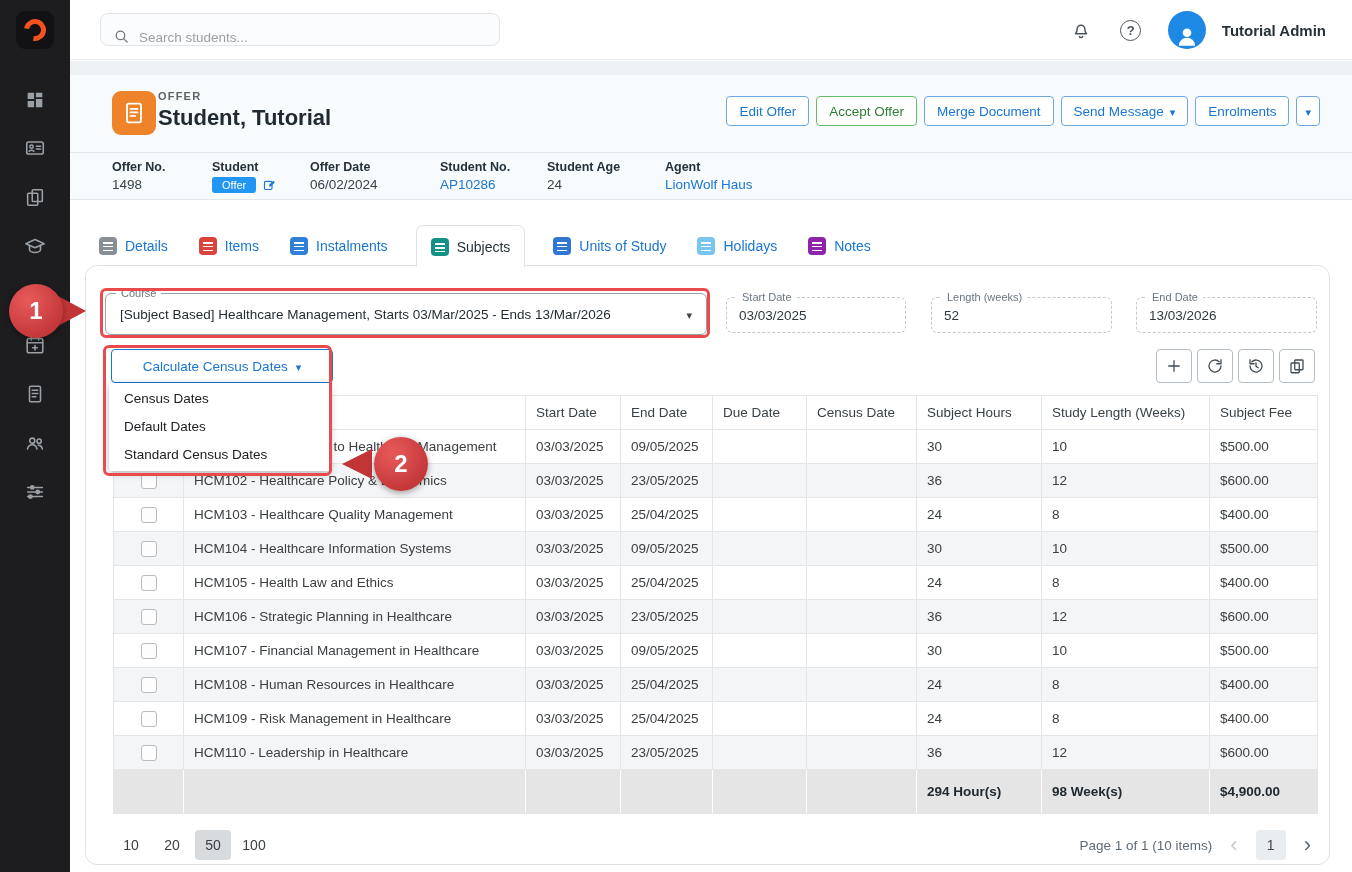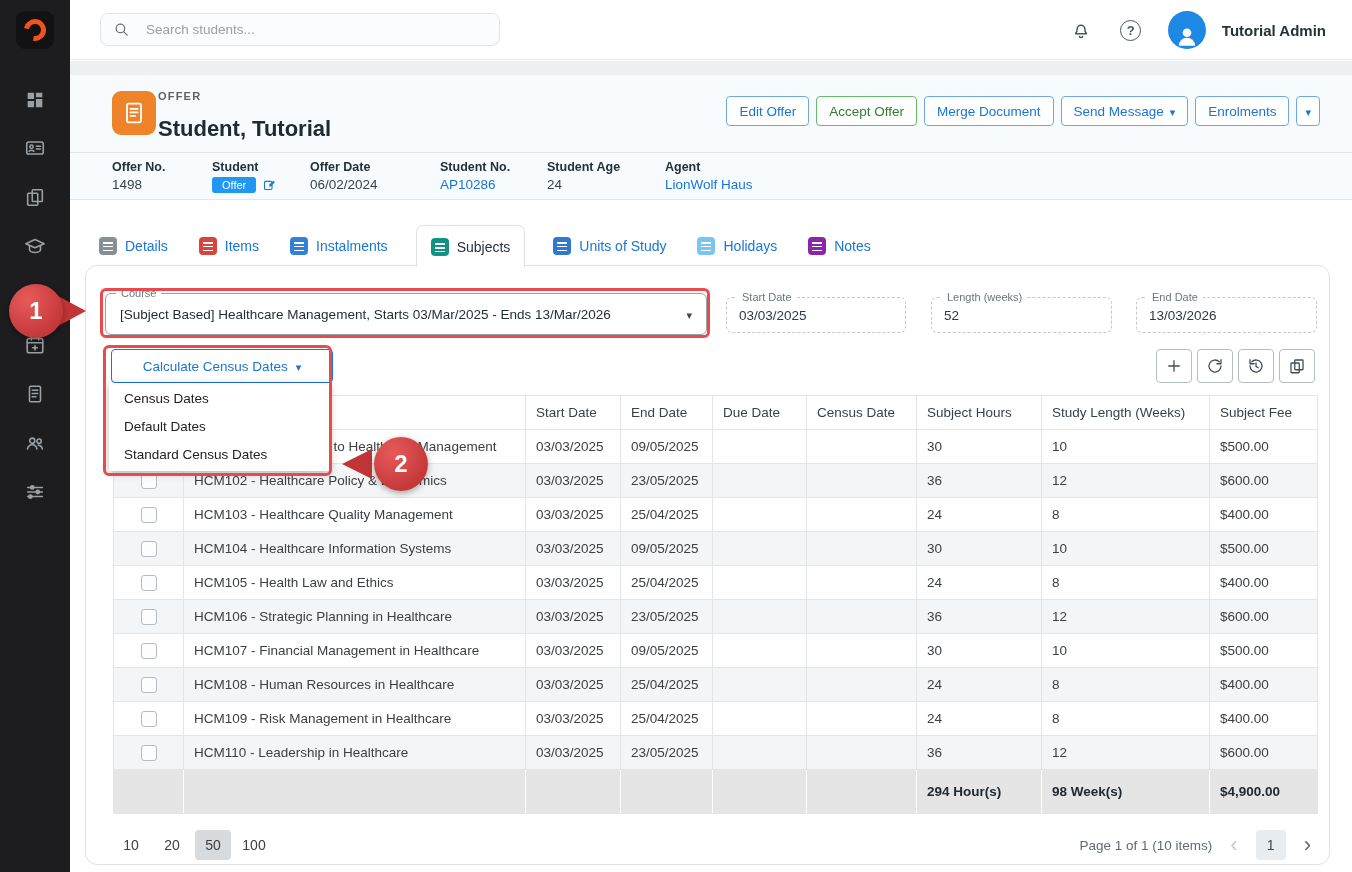--- a/index.html
+++ b/index.html
@@ -8,40 +8,40 @@
 
   
   .sidebar{position:absolute;left:0;top:0;width:70px;height:872px;background:#1d1d1f;z-index:5}
   .logo{position:absolute;left:16px;top:11px;width:38px;height:38px;border-radius:9px;background:#121214;display:flex;align-items:center;justify-content:center}
   .logo-swirl{width:22px;height:22px;border-radius:50%;border:5px solid #f4511e;border-left-color:transparent;transform:rotate(-35deg)}
   .snav{position:absolute;left:0;width:70px;height:38px;display:flex;align-items:center;justify-content:center;cursor:pointer}
   .snav svg{width:22px;height:22px;stroke:#9aa0a6;fill:none;stroke-width:1.7;stroke-linecap:round;stroke-linejoin:round}
 
   
   .topbar{position:absolute;left:70px;top:0;width:1282px;height:60px;background:#fff;border-bottom:1px solid #e9ebee;z-index:4}
-  .search{position:absolute;left:30px;top:13px;width:400px;height:33px;border:1px solid #e1e4e8;background:#fbfcfd;border-radius:8px;display:flex;align-items:center;padding:0 12px;gap:16px}
+  .search{position:absolute;left:30px;top:13px;width:400px;height:33px;border:1px solid #e1e4e8;background:#fbfcfd;border-radius:8px;display:flex;align-items:flex-end;padding:0 12px;gap:9px}
   .search svg{width:17px;height:17px;stroke:#70757a;fill:none;stroke-width:1.8;stroke-linecap:round}
   .search input{border:none;outline:none;background:transparent;font-size:13.5px;color:#3c4043;width:330px;font-family:"Liberation Sans",sans-serif}
   .search input::placeholder{color:#9aa0a6}
   .top-right{position:absolute;right:26px;top:0;height:60px;display:flex;align-items:center;gap:24px}
   .icon-btn{width:26px;height:26px;display:flex;align-items:center;justify-content:center;cursor:pointer}
   .icon-btn svg{width:22px;height:22px;stroke:#4a545c;fill:none;stroke-width:1.6;stroke-linecap:round;stroke-linejoin:round}
   .help-circ{width:21px;height:21px;border:1.7px solid #4a545c;border-radius:50%;display:flex;align-items:center;justify-content:center;font-size:13px;font-weight:bold;color:#4a545c}
   .help-circ::after{content:"?"}
   .avatar{width:38px;height:38px;border-radius:50%;background:#1e88e5;display:flex;align-items:flex-end;justify-content:center;overflow:hidden;cursor:pointer}
   .avatar svg{width:26px;height:26px}
   .user-name{font-size:15px;font-weight:bold;color:#263238;margin-left:-8px}
 
   
   .strip{position:absolute;left:70px;top:61px;width:1282px;height:14px;background:#eef1f4}
   .offerband{position:absolute;left:70px;top:75px;width:1282px;height:125px;background:#f8fbfe}
   .oicon{position:absolute;left:42px;top:16px;width:44px;height:44px;border-radius:9px;background:#ef8329;display:flex;align-items:center;justify-content:center}
   .oicon svg{width:28px;height:28px;stroke:#fff;fill:none;stroke-width:1.6;stroke-linecap:round}
   .otype{position:absolute;left:88px;top:15px;font-size:11px;letter-spacing:1.2px;color:#5f6368;font-weight:bold}
-  .otitle{position:absolute;left:88px;top:41px;font-size:22px;font-weight:bold;color:#202a32}
+  .otitle{position:absolute;left:88px;top:30px;font-size:22px;font-weight:bold;color:#202a32}
   .obuttons{position:absolute;right:32px;top:21px;display:flex;gap:7px}
   .btn{height:30px;padding:0 12px;border-radius:4px;border:1px solid #6ea8dc;background:#fff;color:#1976d2;font-size:13.5px;display:flex;align-items:center;gap:6px;cursor:pointer;font-family:"Liberation Sans",sans-serif}
   .btn.green{border-color:#66bb6a;color:#2e7d32}
   .btn.caret-only{padding:0 8px}
   .caret::after{content:"▾";font-size:11px;line-height:1}
   .infobar{position:absolute;left:0;top:77px;width:1282px;height:48px;border-top:1px solid #e4e7ea;border-bottom:1px solid #e4e7ea;display:flex;align-items:center;padding-left:42px}
   .info-item{display:flex;flex-direction:column;gap:3px}
   .info-item .lab{font-size:12.5px;font-weight:bold;color:#24313a}
   .info-item .val{font-size:13.5px;color:#37424b}
   .val.link{color:#1976d2}

